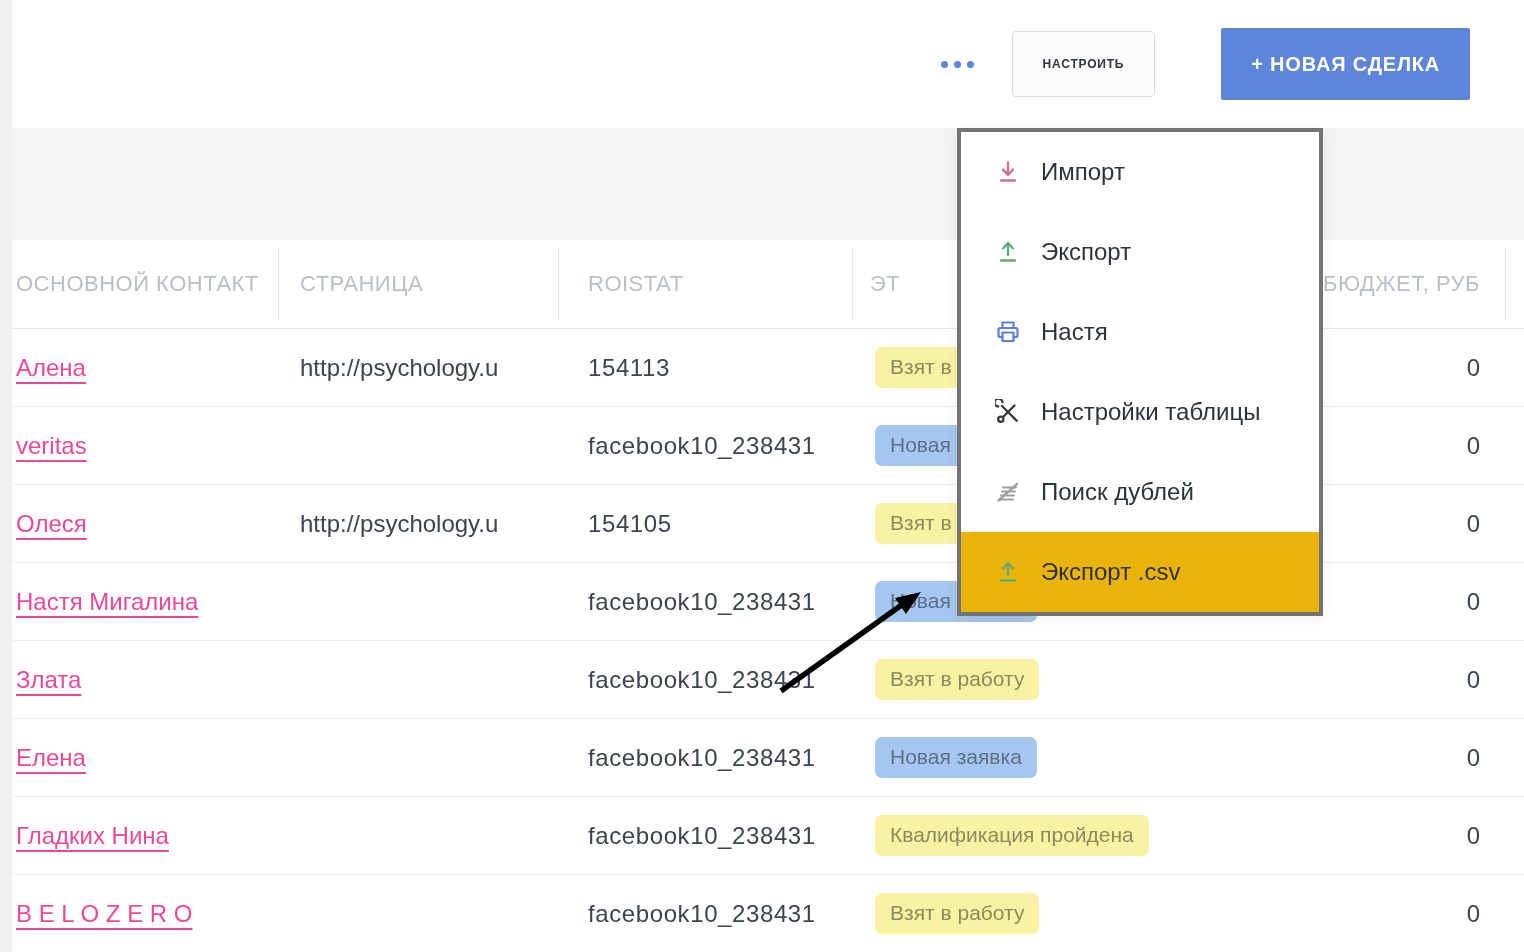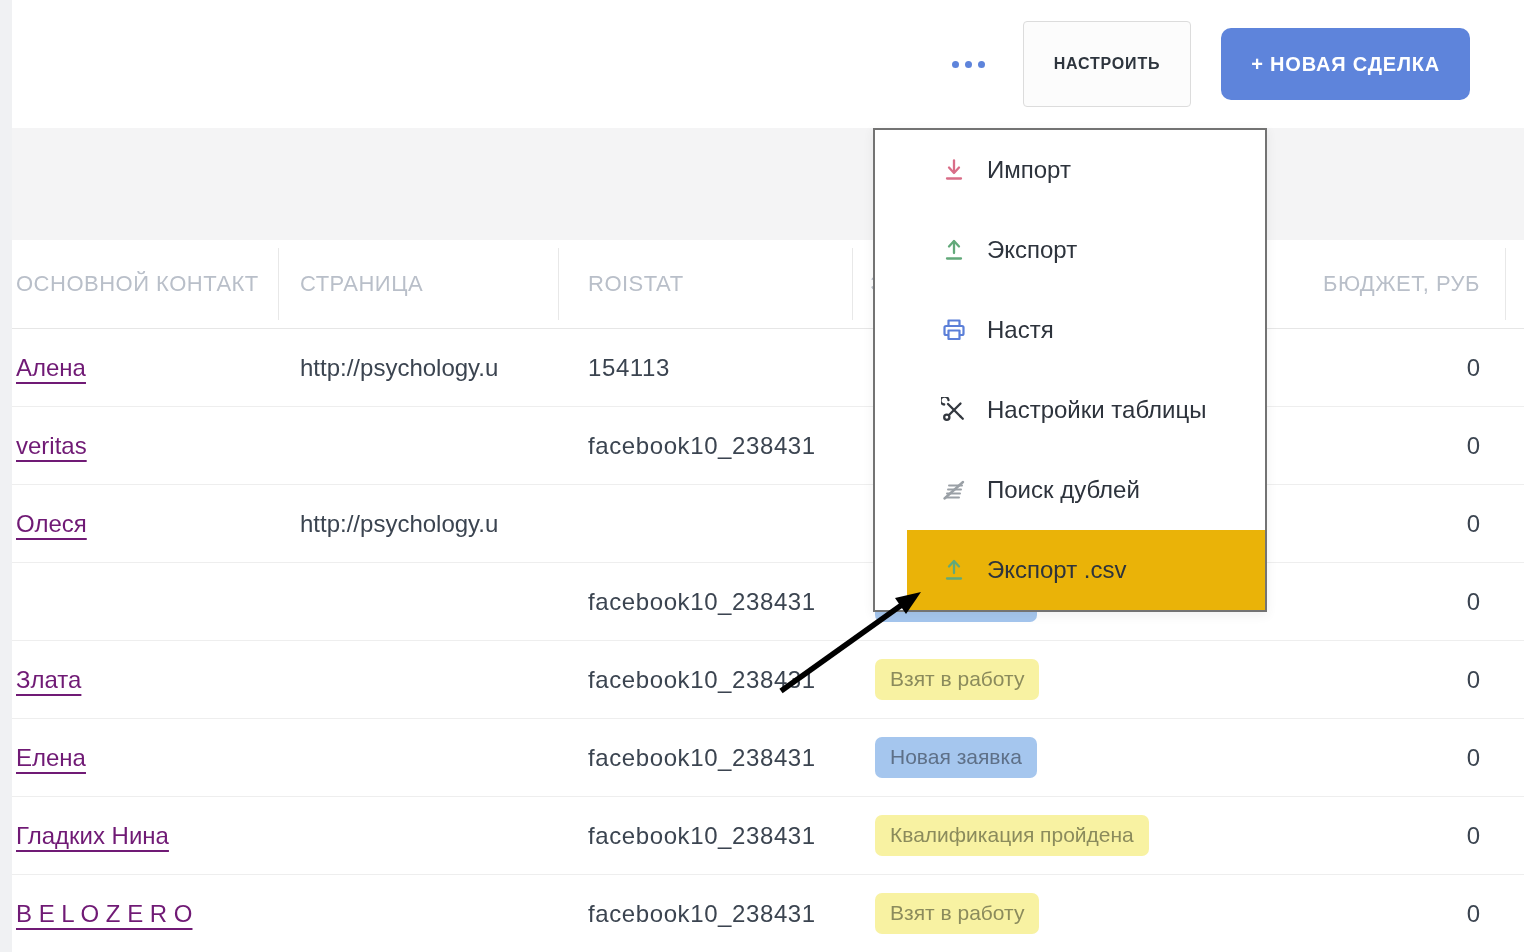--- a/index.html
+++ b/index.html
@@ -7,26 +7,26 @@
         font-family:"Liberation Sans","DejaVu Sans",sans-serif;color:#3b4450;}
   .gutter{position:absolute;left:0;top:0;width:12px;height:952px;background:#f0f1f3;}
 
   
   .toolbar{position:absolute;left:12px;top:0;right:0;height:128px;background:#fff;
            display:flex;align-items:center;justify-content:flex-end;gap:30px;
            padding-right:54px;box-sizing:border-box;}
   .more-btn{background:none;border:none;display:flex;gap:6px;align-items:center;
             padding:12px 8px;cursor:pointer;}
   .more-btn .dot{width:7px;height:7px;border-radius:50%;background:#5e84db;}
-  .configure-btn{height:86px;padding:16px 30px;background:#fcfcfc;border:1px solid #dcdcdc;
-                 border-radius:4px;font-weight:bold;font-size:16px;letter-spacing:.8px;
+  .configure-btn{height:66px;padding:16px 30px;background:#fcfcfc;border:1px solid #dcdcdc;
+                 border-radius:4px;font-weight:bold;font-size:12px;letter-spacing:.8px;
                  color:#2e353e;font-family:inherit;cursor:pointer;}
-  .new-deal-btn{height:72px;padding:0 30px;background:#5e84db;border:none;border-radius:10px;
+  .new-deal-btn{height:72px;padding:0 30px;background:#5e84db;border:none;border-radius:2px;
                 color:#ffffff;font-weight:bold;font-size:20px;letter-spacing:.8px;
-                font-family:inherit;cursor:pointer;}
+                font-family:inherit;cursor:pointer;margin-left:36px;}
 
   
   .grayband{position:absolute;left:12px;top:128px;right:0;height:112px;background:#f4f4f5;}
 
   
   .thead{position:absolute;left:12px;top:240px;right:0;height:89px;background:#fff;
          border-bottom:1px solid #e6e6e6;box-sizing:border-box;}
   .th{position:absolute;top:0;height:100%;display:flex;align-items:center;
       font-weight:normal;font-size:22px;color:#b9bfc9;letter-spacing:.5px;white-space:nowrap;}
   .th-contact{left:4px;width:258px;overflow:hidden;}
@@ -35,33 +35,33 @@
   .th-stage{left:858px;}
   .th-budget{right:44px;}
   .sep{position:absolute;top:8px;bottom:8px;width:1px;background:#e8e8e8;}
 
   
   .tbody{position:absolute;left:12px;top:329px;right:0;}
   .row{position:relative;height:77px;border-bottom:1px solid #eeeeee;background:#fff;}
   .cell{position:absolute;top:0;height:100%;display:flex;align-items:center;
         white-space:nowrap;font-size:24px;color:#3b4450;}
   .c-name{left:4px;}
-  .c-name a{color:#701a75;text-decoration:underline;text-underline-offset:6px;
+  .c-name a{color:#ec4899;text-decoration:underline;text-underline-offset:6px;
             text-decoration-thickness:1.5px;cursor:pointer;}
   .c-page{left:288px;width:262px;overflow:hidden;}
   .c-roistat{left:576px;width:262px;overflow:hidden;letter-spacing:.6px;}
   .c-stage{left:863px;}
   .c-budget{right:44px;justify-content:flex-end;}
   .badge{display:inline-block;padding:8px 15px;border-radius:7px;font-size:21px;line-height:1.15;}
   .badge.yellow{background:#f8f2a2;color:#8b8b5c;}
   .badge.blue{background:#a5c6ee;color:#5e7088;}
 
   
-  .menu{position:absolute;left:873px;top:128px;width:358px;background:#ffffff;
-        border:2px solid #737373;box-shadow:0 3px 10px rgba(70,70,70,.08);z-index:20;padding-left:32px;}
+  .menu{position:absolute;left:957px;top:128px;width:358px;background:#ffffff;
+        border:4px solid #737373;box-shadow:0 3px 10px rgba(70,70,70,.08);z-index:20;}
   .menu-item{height:80px;display:flex;align-items:center;gap:20px;padding-left:34px;
              font-size:24px;color:#2d333c;cursor:pointer;}
   .menu-item.active{background:#eab308;}
   .mi-icon{width:26px;height:26px;flex:none;display:flex;align-items:center;justify-content:center;}
   .mi-icon svg{width:26px;height:26px;}
 
   
   .arrow-svg{position:absolute;left:0;top:0;width:1524px;height:952px;z-index:40;pointer-events:none;}
 </style>
 </head>
@@ -118,27 +118,31 @@
         <span class="badge blue">Новая заявка</span>
       </div>
       <div class="cell c-budget">0</div>
     </div>
 
     <div class="row">
       <div class="cell c-name">
         <a>Олеся</a>
       </div>
       <div class="cell c-page">http://psychology.u</div>
-      <div class="cell c-stage">
-        <span class="badge yellow">Взят в работу</span>
-      </div>
-      <div class="cell c-budget">0</div>
-    </div>
-
-    <div class="row">
+      <div class="cell c-roistat">154105</div>
+      <div class="cell c-stage">
+        <span class="badge yellow">Взят в работу</span>
+      </div>
+      <div class="cell c-budget">0</div>
+    </div>
+
+    <div class="row">
+      <div class="cell c-name">
+        <a>Настя Мигалина</a>
+      </div>
       <div class="cell c-page"></div>
       <div class="cell c-roistat">facebook10_238431</div>
       <div class="cell c-stage">
         <span class="badge blue">Новая заявка</span>
       </div>
       <div class="cell c-budget">0</div>
     </div>
 
     <div class="row">
       <div class="cell c-name">

